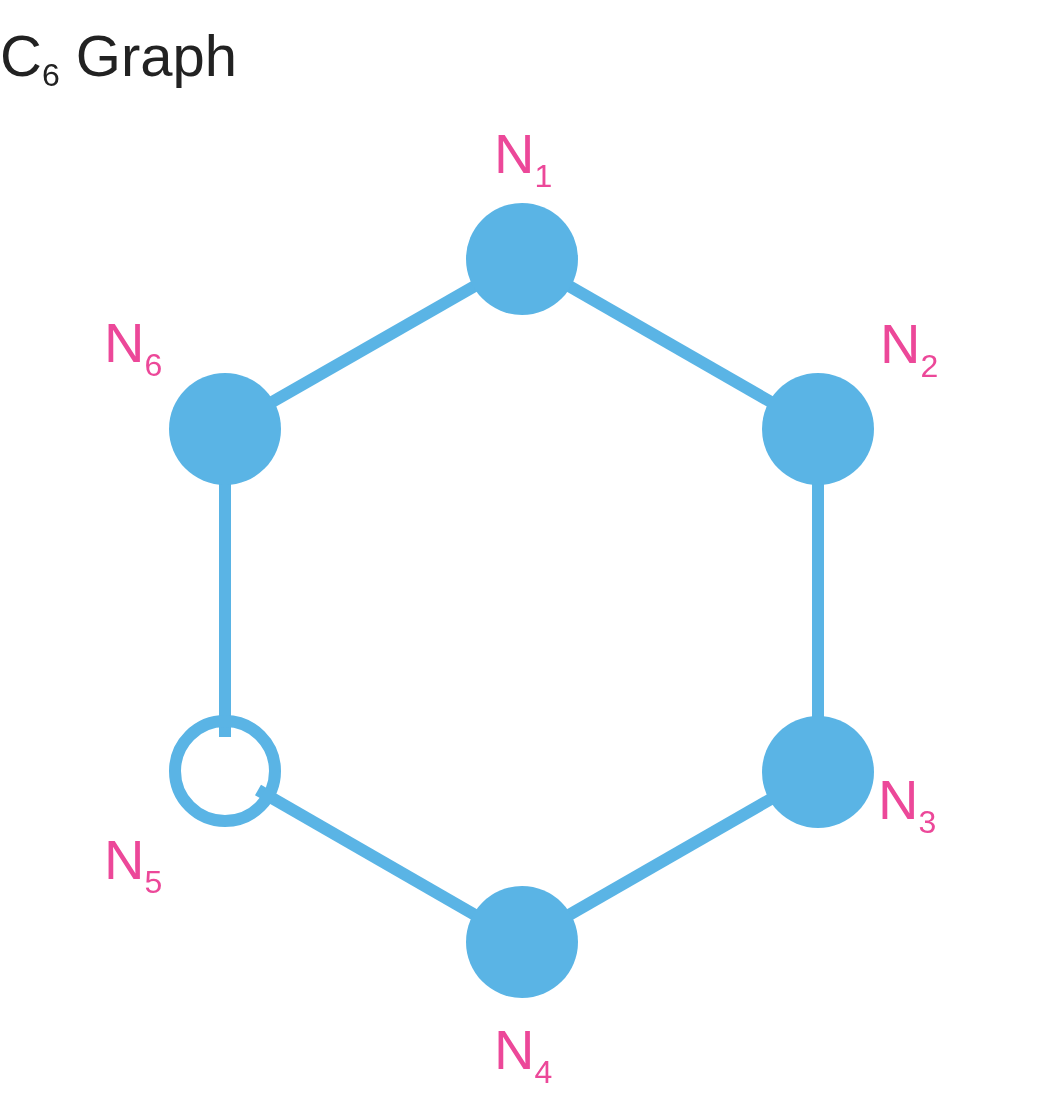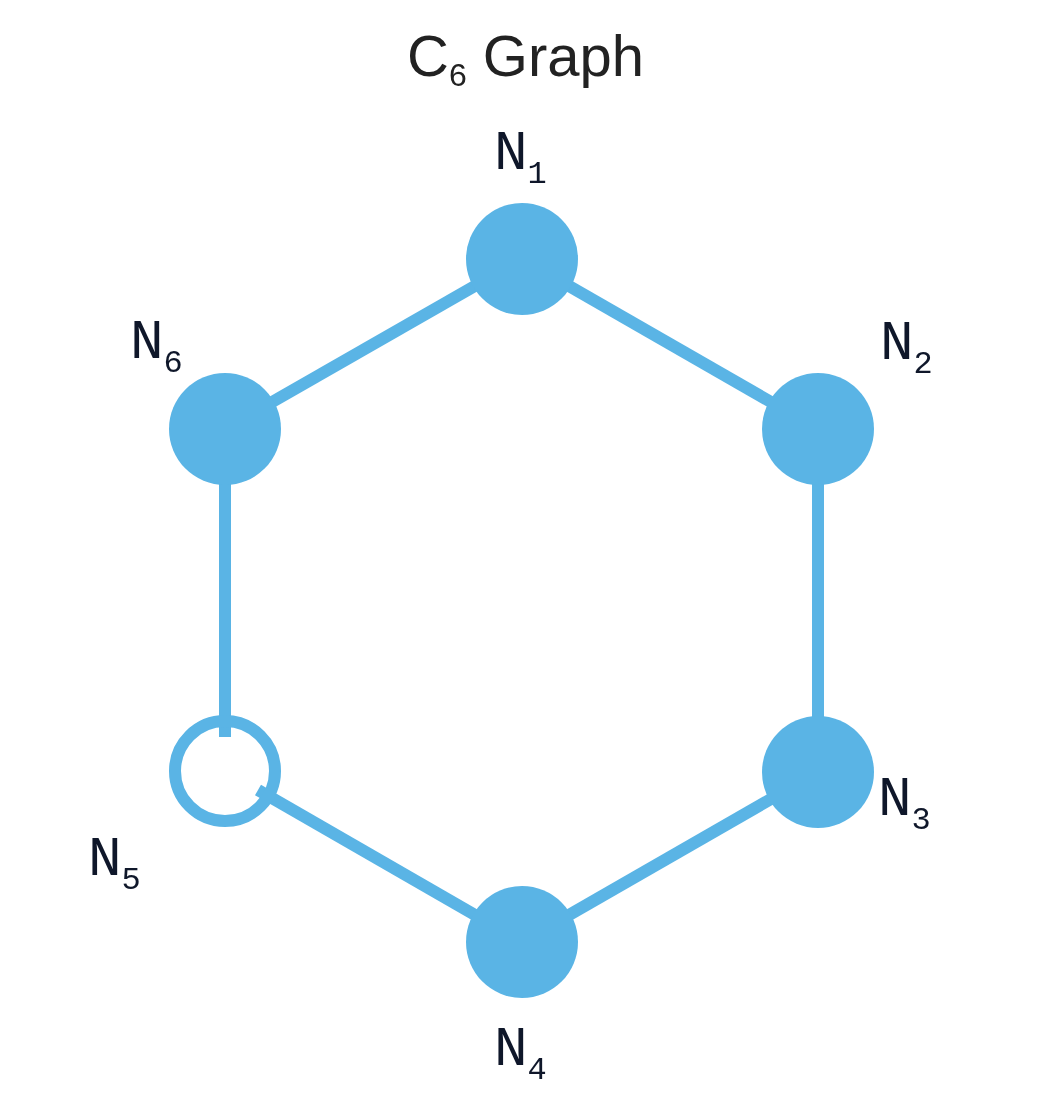--- a/index.html
+++ b/index.html
@@ -1,26 +1,26 @@
 <!DOCTYPE html>
 <html><head>
 <meta charset="utf-8">
 <style>
   html, body { margin: 0; padding: 0; background: #ffffff; }
   body { width: 1051px; height: 1099px; position: relative; overflow: hidden; }
   .title {
-    position: absolute; left: 0; top: 22px; width: 1051px; text-align: center;
+    position: absolute; left: 0; top: 22px; width: 1051px; 
     font-family: "Liberation Sans", sans-serif; font-size: 58px; color: #222222;
     font-weight: normal;
   }
   .title sub { font-size: 32px; vertical-align: -10px; }
   svg { position: absolute; left: 0; top: 0; }
   .lbl {
-    position: absolute; font-family: Liberation Mono, monospace;
-    font-size: 56px; color: #0f172a; line-height: 1;
+    position: absolute; font-family: Liberation Sans, sans-serif;
+    font-size: 56px; color: #ec4899; line-height: 1;
   }
   .lbl sub { font-size: 32px; vertical-align: -14px; }
 </style>
 </head>
 <body>
 
 <div class="title">
   <span>C</span><sub>6</sub><span> Graph</span>
 </div>
 
@@ -48,18 +48,18 @@
 </div>
 <div class="lbl" style="left:880px; top:316px;">
   <span>N</span><sub>2</sub>
 </div>
 <div class="lbl" style="left:878px; top:772px;">
   <span>N</span><sub>3</sub>
 </div>
 <div class="lbl" style="left:494px; top:1022px;text-align:center;">
   <span>N</span><sub>4</sub>
 </div>
-<div class="lbl" style="left:88px; top:832px;">
+<div class="lbl" style="left:104px; top:832px;">
   <span>N</span><sub>5</sub>
 </div>
-<div class="lbl" style="left:104px; top:315px;margin-left:26px;">
+<div class="lbl" style="left:104px; top:315px;">
   <span>N</span><sub>6</sub>
 </div>
 
 </body></html>

